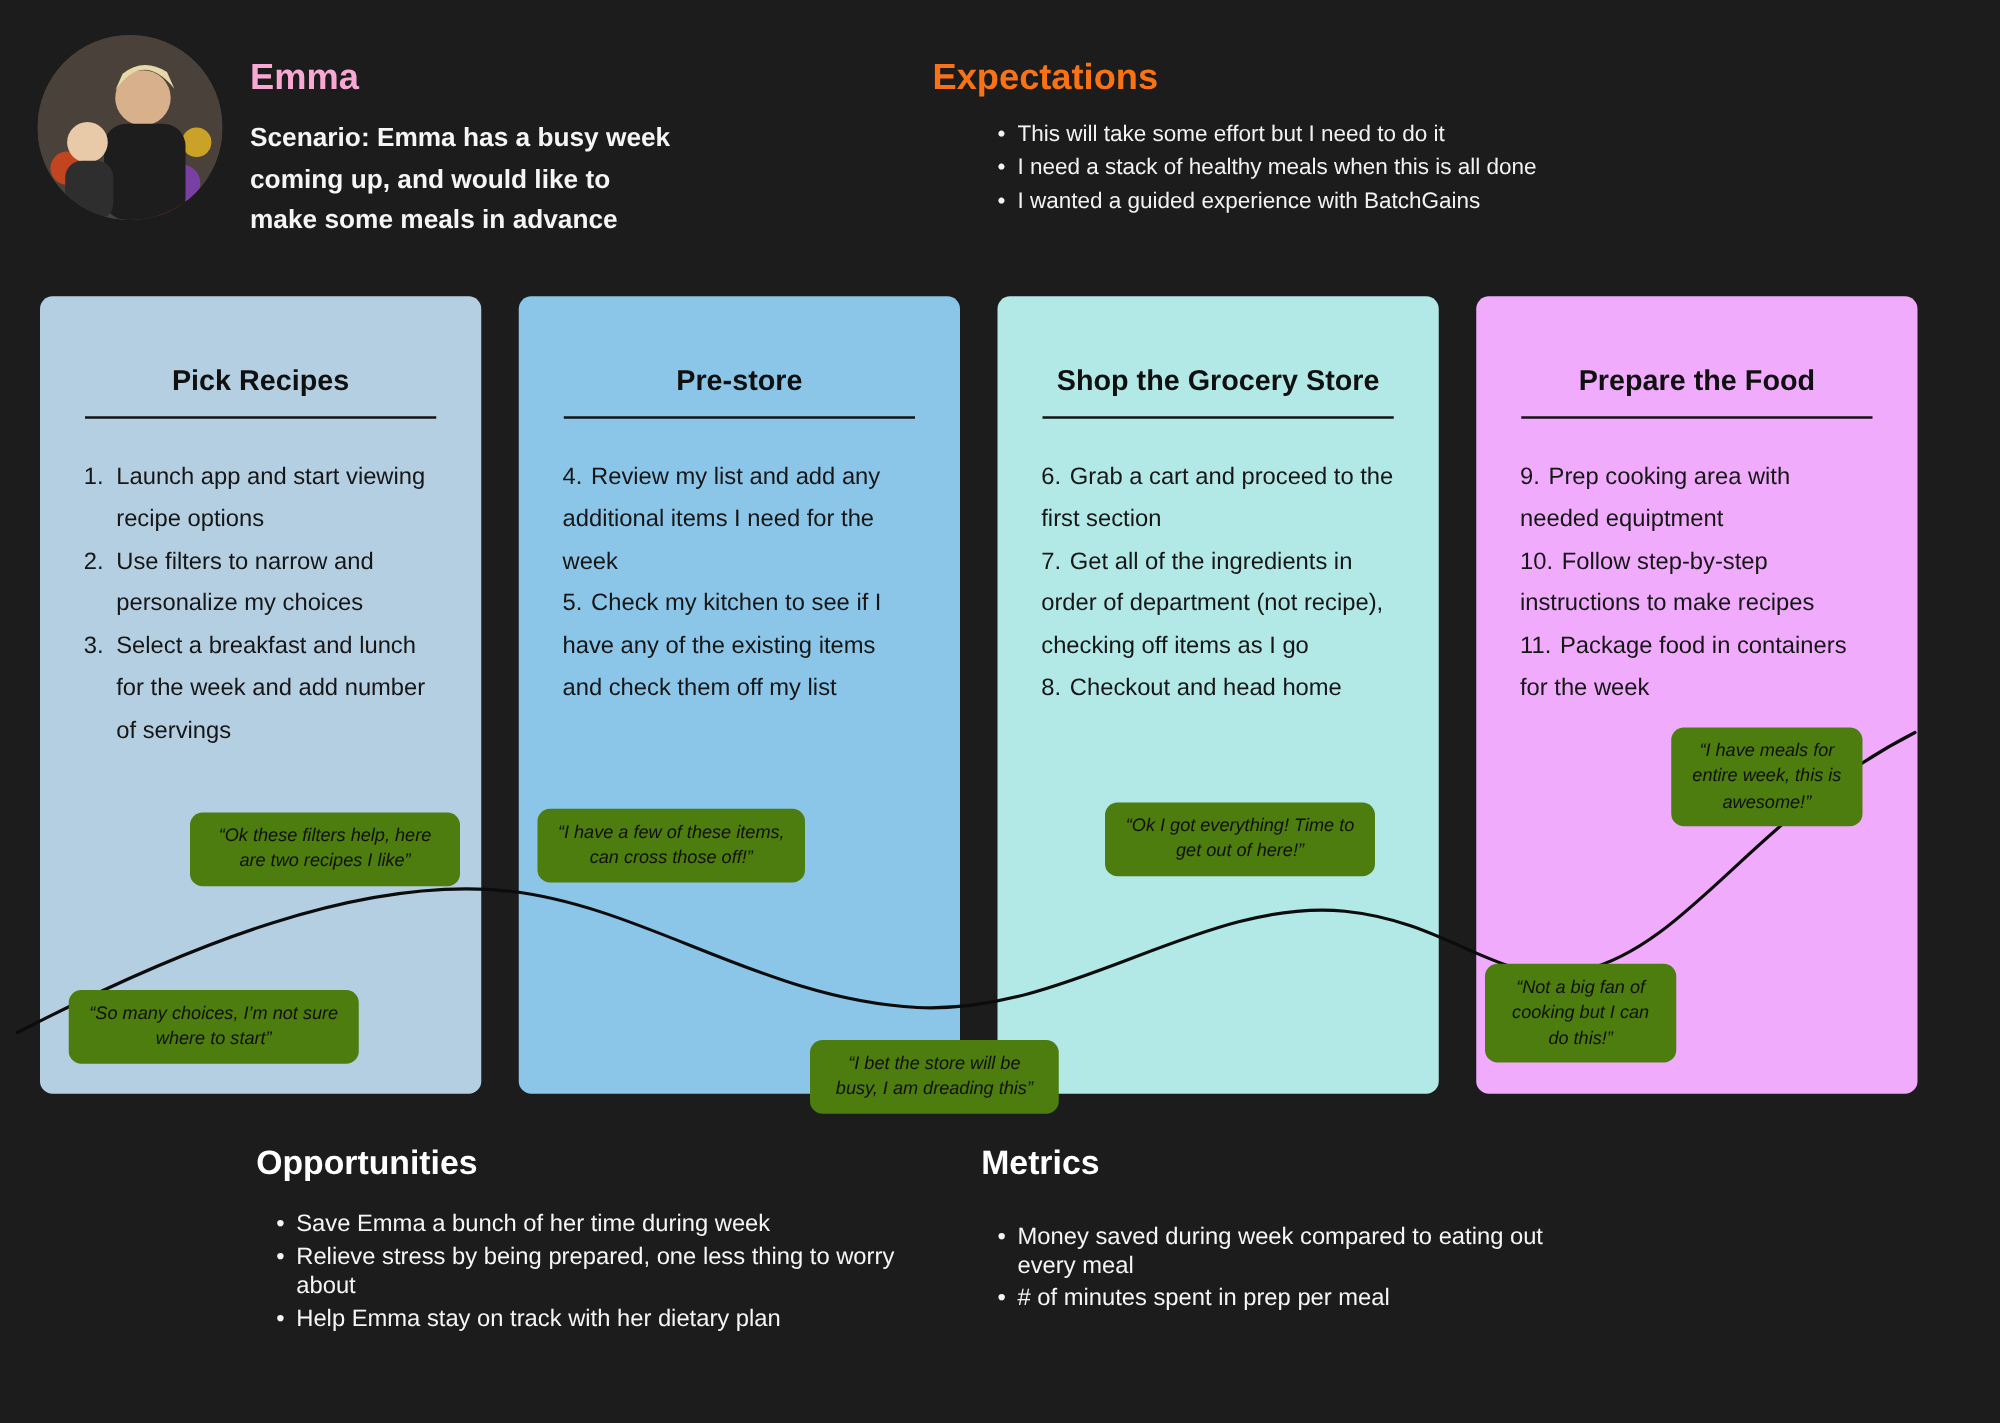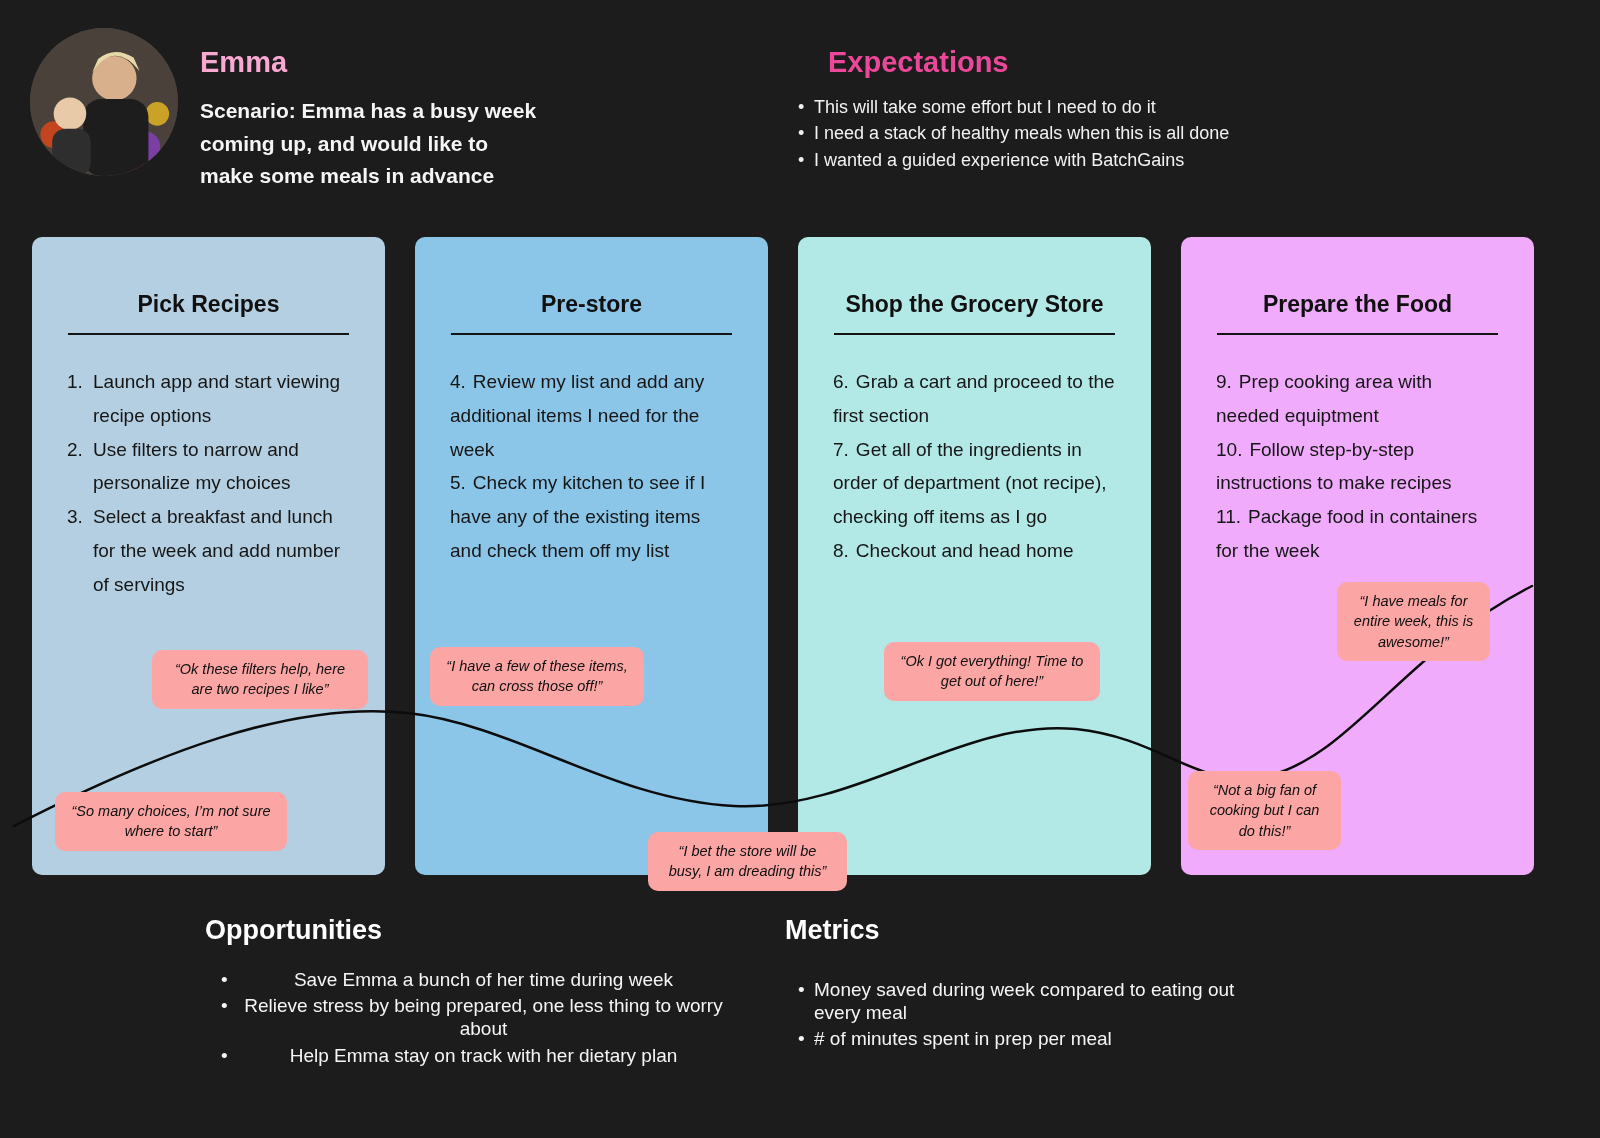--- a/index.html
+++ b/index.html
@@ -20,22 +20,22 @@
   }
   .persona-name {
     position: absolute; left: 200px; top: 46px;
     font-size: 29px; font-weight: bold; color: #f9a8d4;
   }
   .persona-scenario {
     position: absolute; left: 200px; top: 95px; width: 345px;
     font-size: 21px; font-weight: bold; line-height: 1.55; color: #f5f5f5;
   }
   .expectations-title {
-    position: absolute; left: 828px; top: 46px;
-    font-size: 29px; font-weight: bold; color: #ec4899;
+    position: absolute; left: 746px; top: 46px;
+    font-size: 29px; font-weight: bold; color: #f97316;
   }
   .expectations-list {
     position: absolute; left: 795px; top: 96px; width: 560px;
     font-size: 18px; line-height: 1.3; color: #f2f2f2;
   }
   .bullet { position: relative; padding-left: 19px; margin-bottom: 3px; }
   .bullet::before { content: "•"; position: absolute; left: 3px; top: 0; }
 
   
   .stage {
@@ -61,40 +61,40 @@
   .stage.hang .step-num { flex: none; width: 26px; margin-right: 0; }
 
   
   .curve-layer {
     position: absolute; left: 0; top: 0; width: 1600px; height: 1138px;
     z-index: 2; pointer-events: none;
   }
 
   
   .bubble {
-    position: absolute; background: #fca5a5; color: #101010;
+    position: absolute; background: #4d7c0f; color: #101010;
     border-radius: 10px; padding: 9px 12px; z-index: 3;
     font-size: 14.5px; font-style: italic; line-height: 1.4; text-align: center;
   }
   .b1 { left: 152px; top: 650px; width: 216px; }
   .b2 { left: 55px;  top: 792px; width: 232px; }
   .b3 { left: 430px; top: 647px; width: 214px; }
   .b4 { left: 648px; top: 832px; width: 199px; }
   .b5 { left: 884px; top: 642px; width: 216px; }
   .b6 { left: 1188px; top: 771px; width: 153px; }
   .b7 { left: 1337px; top: 582px; width: 153px; }
 
   
   .opportunities-title {
     position: absolute; left: 205px; top: 915px;
     font-size: 27px; font-weight: bold; color: #ffffff;
   }
   .opportunities-list {
     position: absolute; left: 218px; top: 968px; width: 512px;
-    font-size: 19px; line-height: 1.22; color: #f5f5f5; text-align: center;
+    font-size: 19px; line-height: 1.22; color: #f5f5f5;
   }
   .metrics-title {
     position: absolute; left: 785px; top: 915px;
     font-size: 27px; font-weight: bold; color: #ffffff;
   }
   .metrics-list {
     position: absolute; left: 795px; top: 978px; width: 482px;
     font-size: 19px; line-height: 1.22; color: #f5f5f5;
   }
 </style>

